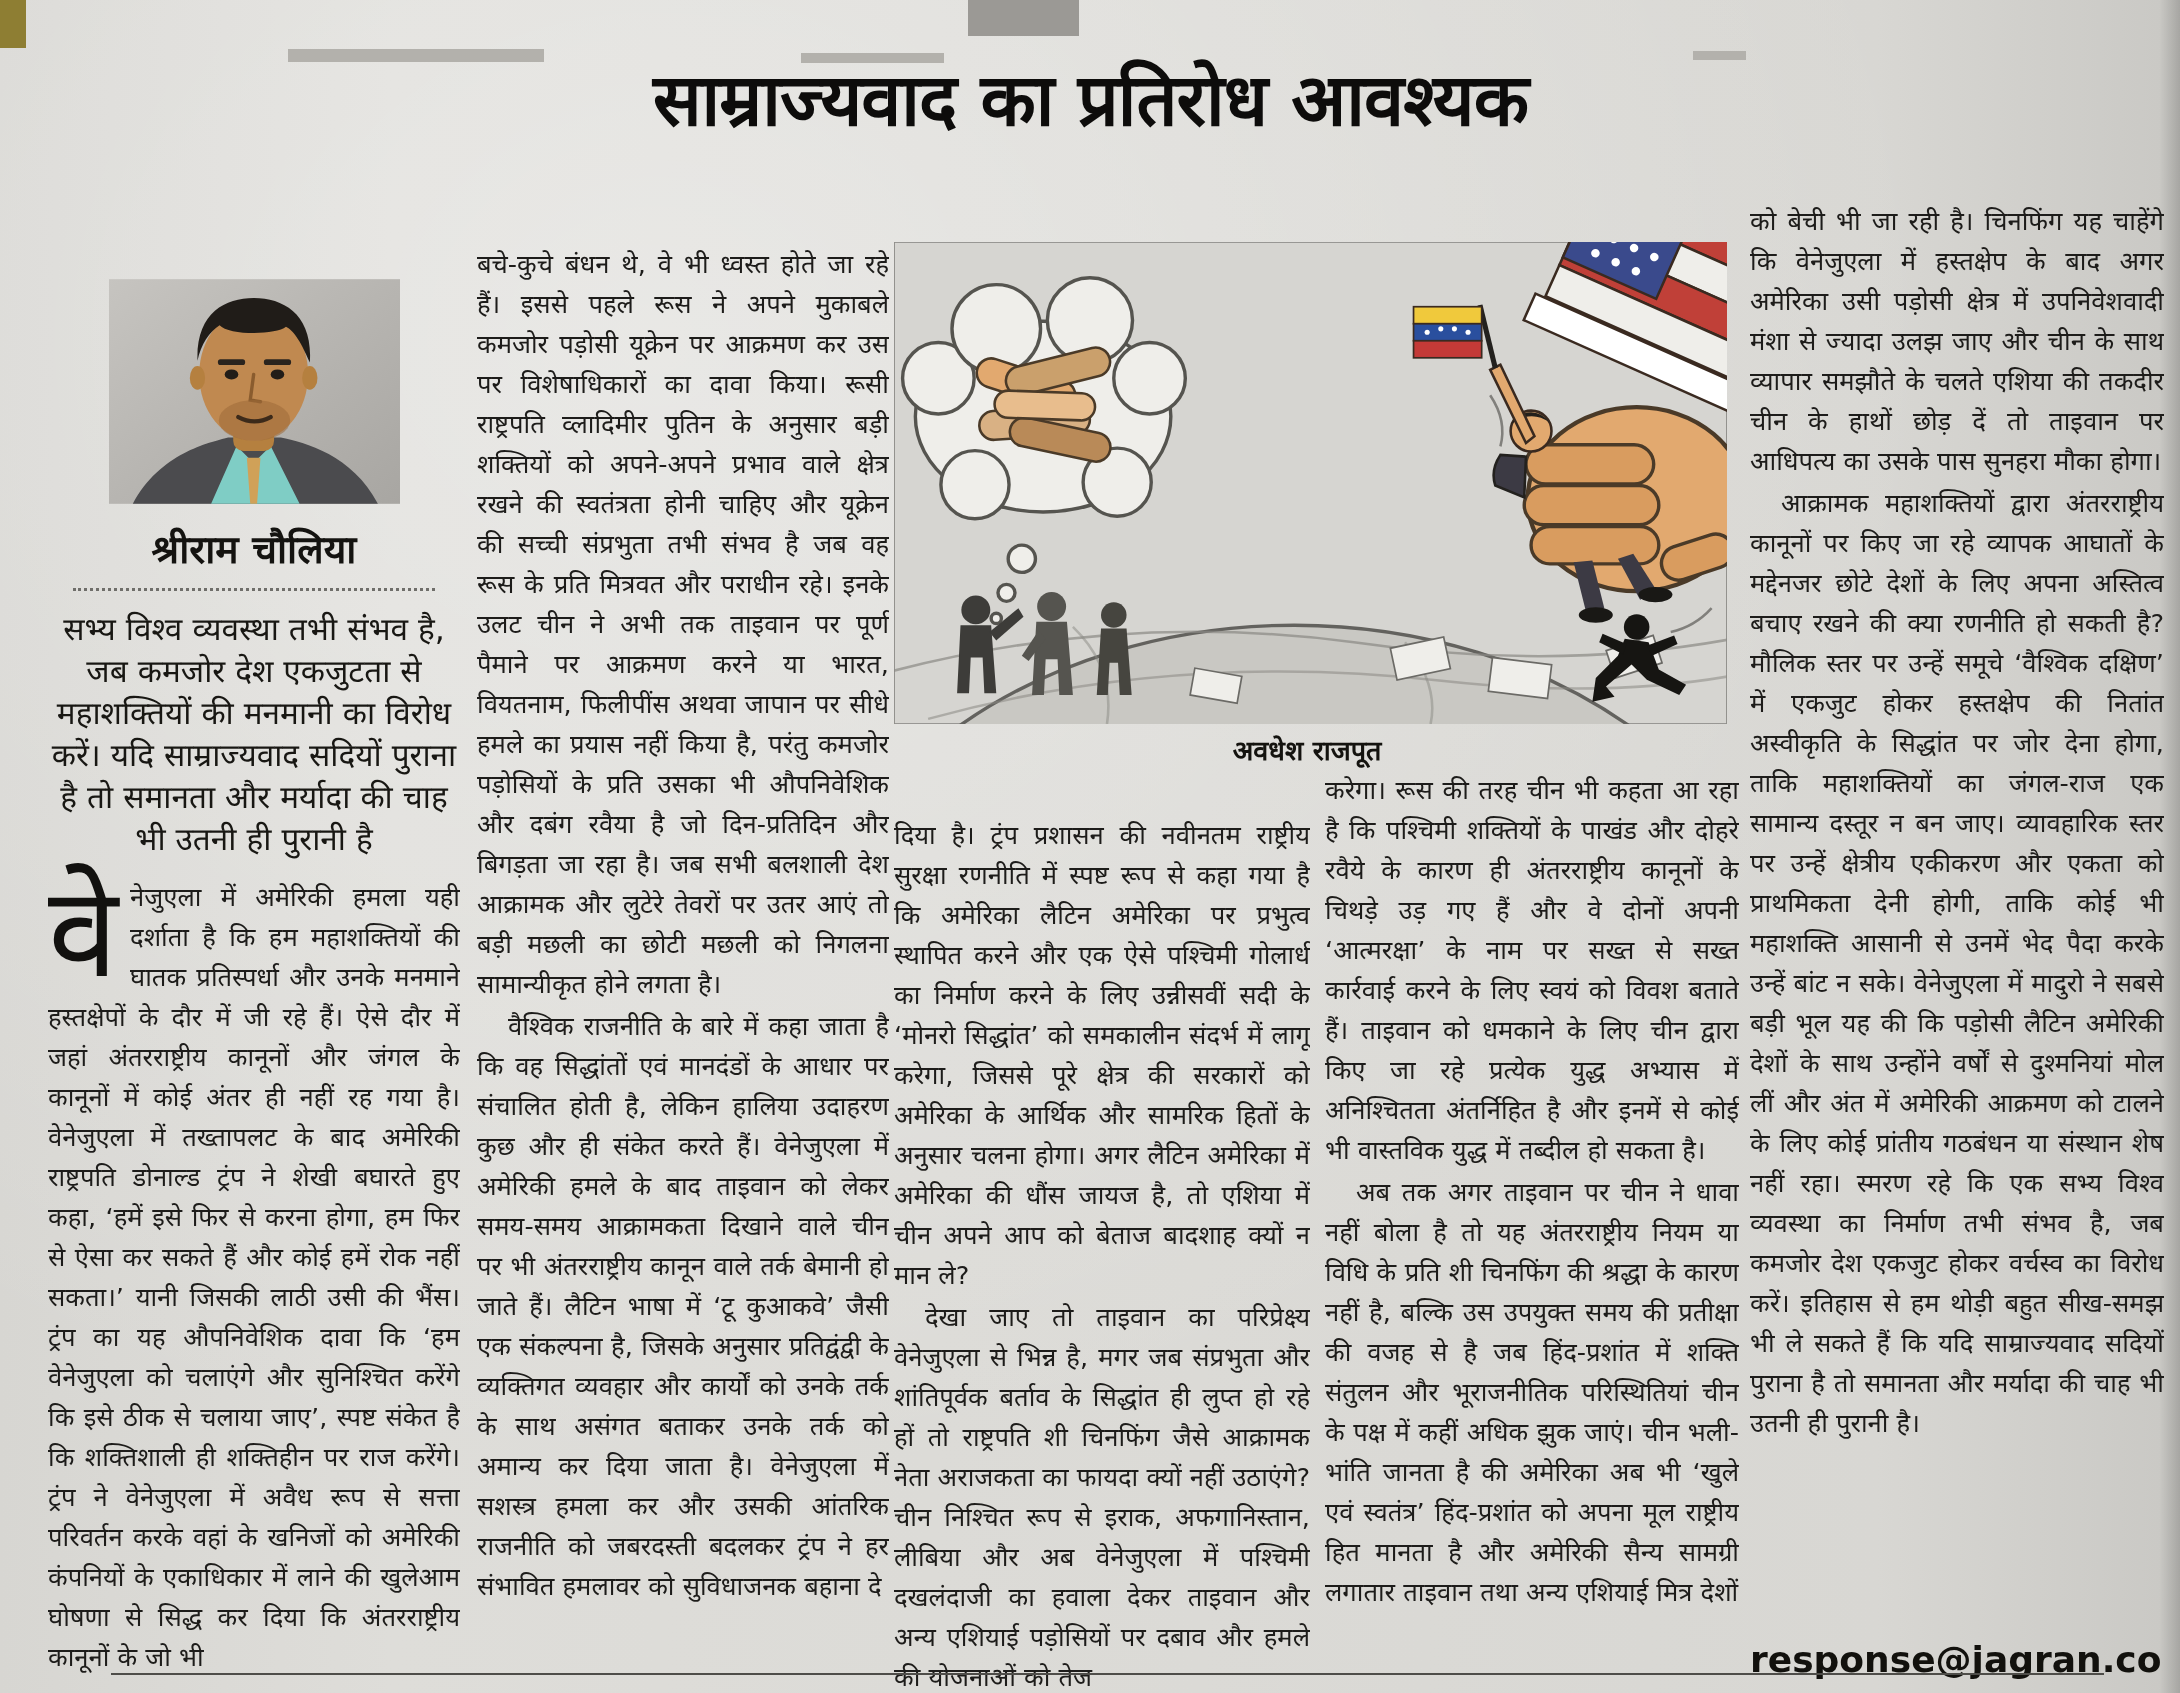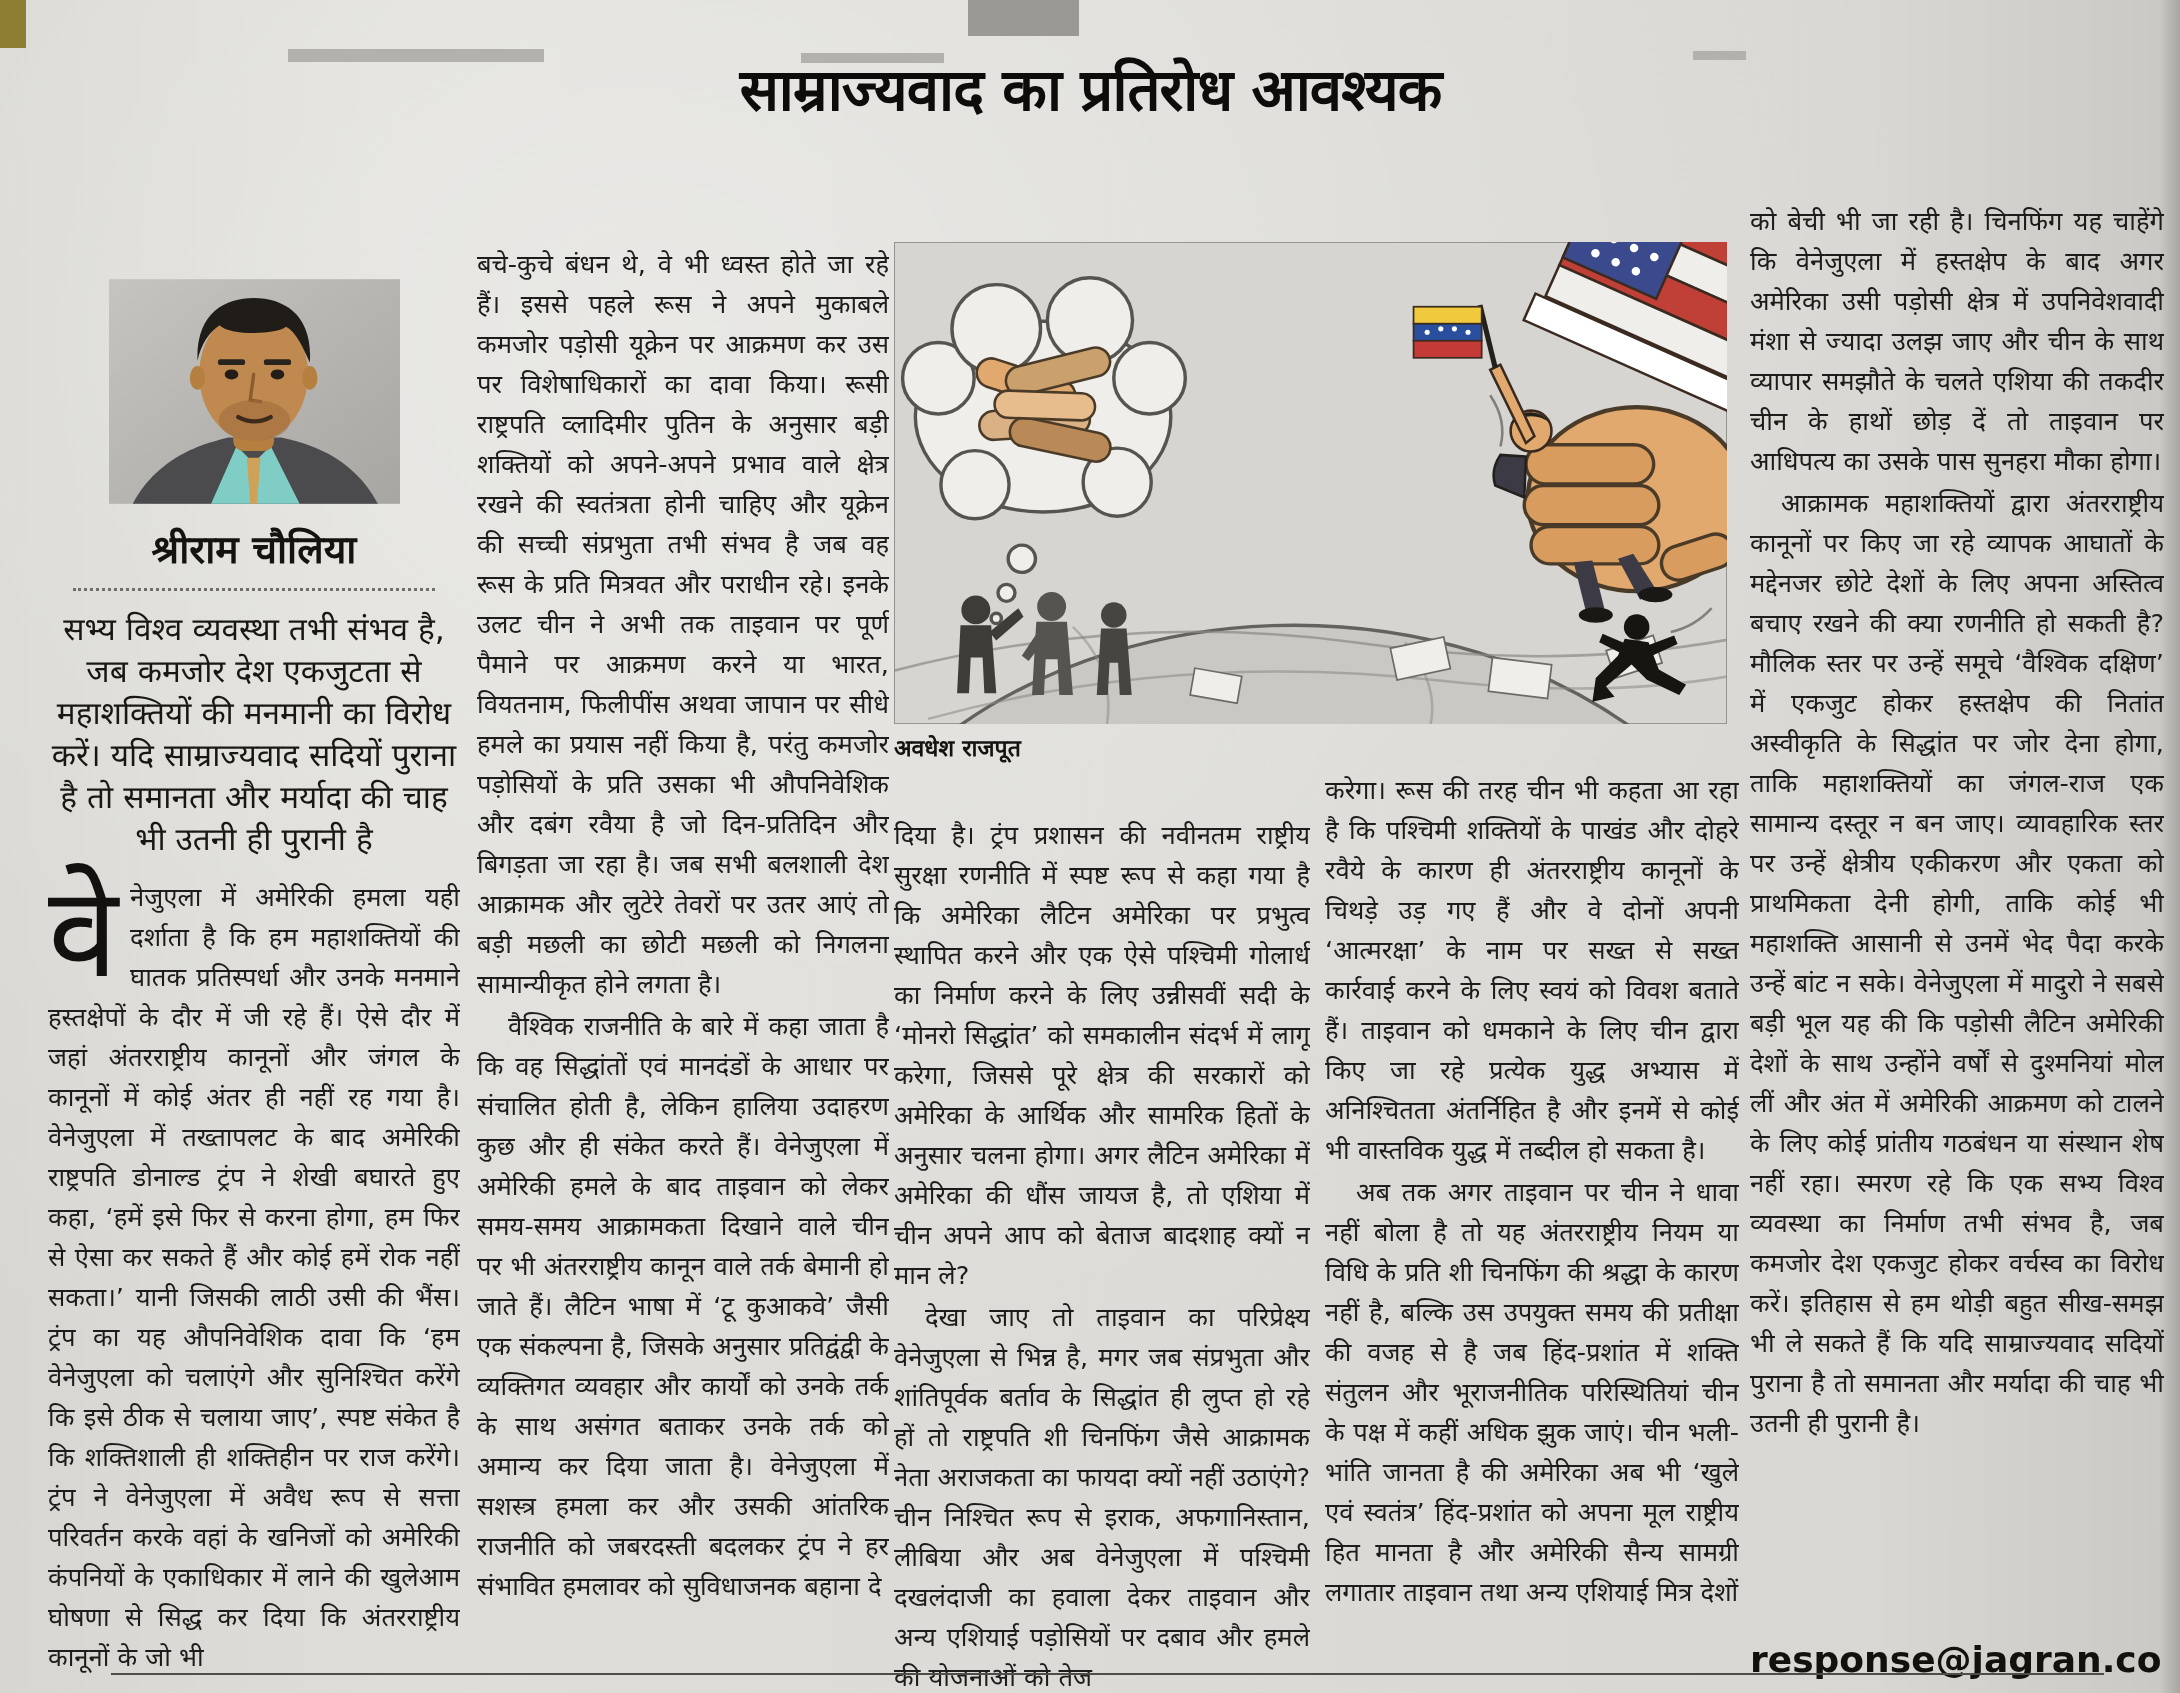--- a/index.html
+++ b/index.html
@@ -21,21 +21,21 @@
     overflow:hidden;
   }
   
   .frag{position:absolute;background:#b3b1ac;}
   .frag.olive{background:#8e7e33;}
   .frag.dark{background:#9b9995;}
 
   .headline{
     position:absolute;left:0;right:0;top:48px;
     text-align:center;
-    font-size:58px;font-weight:700;
+    font-size:72px;font-weight:700;
     letter-spacing:-0.9px;
     color:#0d0c0b;
     white-space:nowrap;
   }
 
   .col{position:absolute;overflow:hidden;}
   .col p{
     font-size:25.6px;line-height:40px;
     text-align:justify;
     color:var(--ink);
@@ -88,22 +88,22 @@
     text-align:right;color:#12110d;
     font-family:"DejaVu Sans",sans-serif;
   }
 
   .cartoon{
     position:absolute;left:894px;top:242px;width:833px;height:530px;
   }
   .cartoon svg{display:block;width:833px;height:482px;background:#d6d5d1;}
   .cartoon-caption{
     margin-top:6.8px;
-    text-align:left;
-    font-size:23px;font-weight:700;color:#14130f;
+    text-align:center;
+    font-size:27px;font-weight:700;color:#14130f;
     padding-right:6.8px;
   }
 
   .bottom-rule{
     position:absolute;left:111px;top:1673px;width:1993px;height:0;
     border-top:2.6px solid #4e4d49;
   }
   .right-edge-shade{
     position:absolute;top:0;right:0;width:22px;height:100%;
     background:linear-gradient(90deg, rgba(0,0,0,0), rgba(0,0,0,.18));

